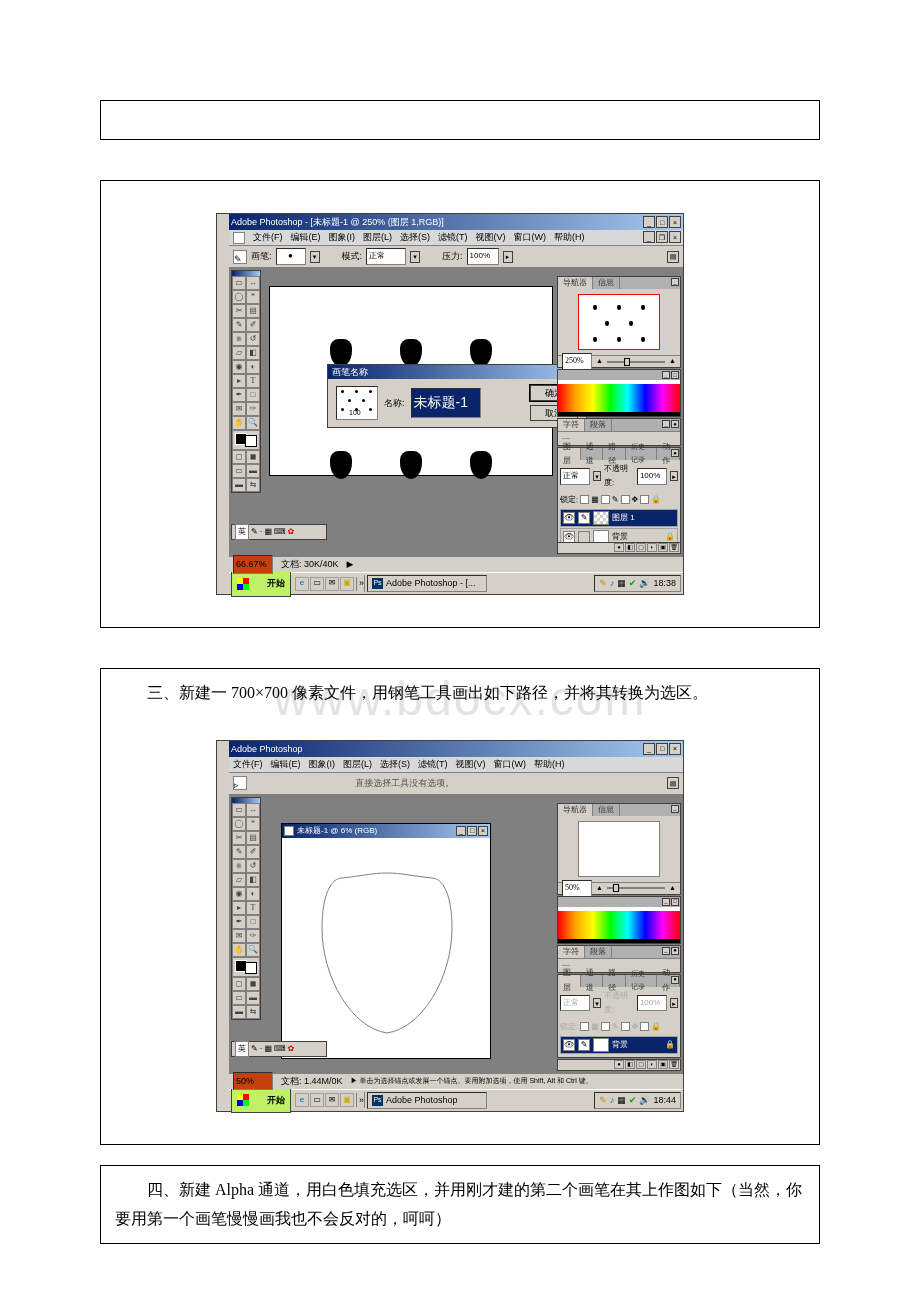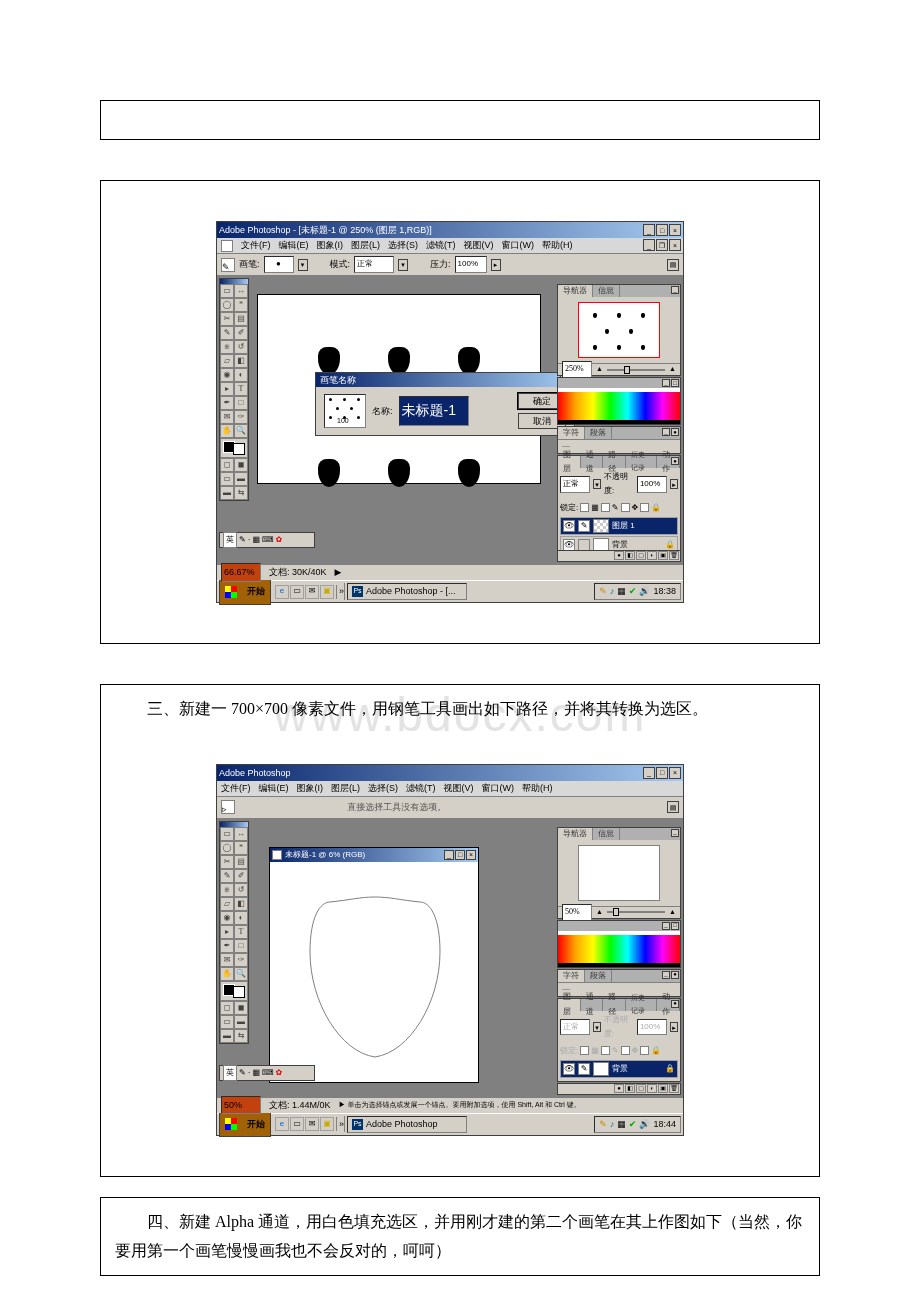--- a/index.html
+++ b/index.html
@@ -27,24 +27,25 @@
     text-indent: 2em;
   }
   .figure-box {
     border: 1px solid #000;
     padding: 28px 60px 28px 40px;
     margin-bottom: 40px;
     position: relative;
   }
   .ps-window {
     width: 468px;
-    margin: 12px auto;
+    margin: 4px auto;
     background: #d4d0c8;
     border: 1px solid #404040;
     position: relative;
+    padding-left: 12px;
   }
   .ps-titlebar {
     height: 16px;
     background: linear-gradient(to right, #08246b, #a6caf0);
     display: flex;
     align-items: center;
     justify-content: space-between;
     padding: 0 2px;
     color: #fff;
     font-size: 9px;
@@ -355,25 +356,25 @@
     display: flex;
     align-items: center;
     font-size: 9px;
     font-family: "Microsoft YaHei", sans-serif;
     gap: 2px;
     padding: 0 2px;
   }
   .start-btn {
     height: 26px;
     border: 1px solid #404040;
-    background: #a16207;
+    background: #bef264;
     display: flex;
     align-items: center;
     padding: 0 5px;
-    gap: 10px;
+    gap: 18px;
     font-weight: bold;
   }
   .ql-icons { display: flex; gap: 1px; padding: 0 2px; border-right: 1px solid #808080; }
   .ql { width: 14px; height: 14px; border: 1px solid #a0a0a0; background: #d4d0c8; font-size: 8px; display:flex;align-items:center;justify-content:center;}
   .task-btn {
     height: 17px;
     border: 1px inset #808080;
     background: #d4d0c8;
     display: flex;
     align-items: center;

